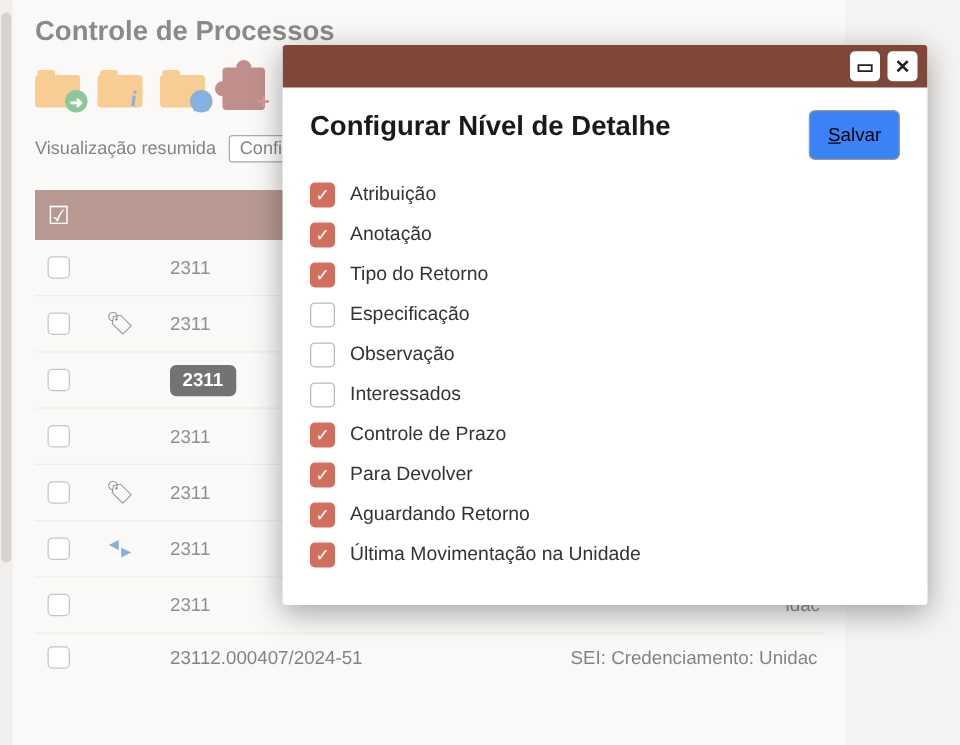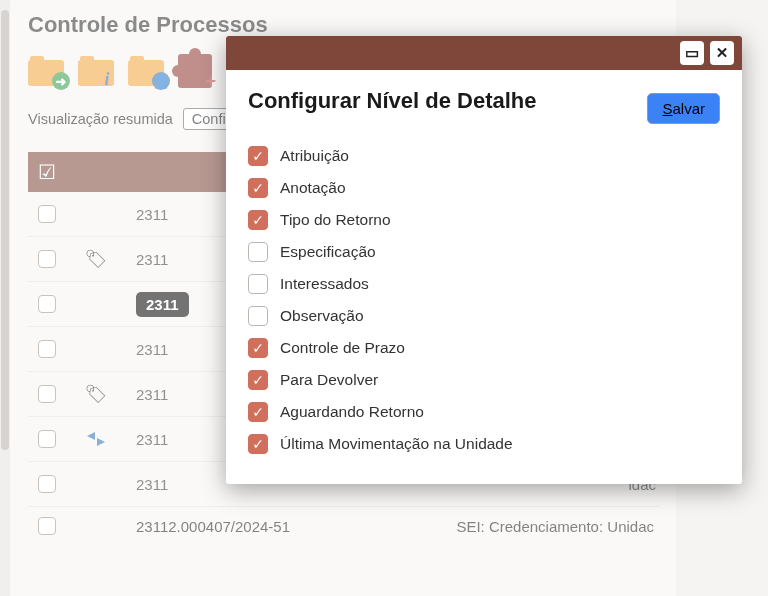--- a/index.html
+++ b/index.html
@@ -46,21 +46,21 @@
   .foot-row .right { margin-left:auto; padding-right:6px; }
 
   
   .overlay { position:absolute; left:0; top:0; right:0; bottom:0; background:rgba(255,255,255,0.45); }
 
   .modal { position:absolute; left:226px; top:36px; width:516px; background:#fff; border-radius:3px; box-shadow:0 6px 24px rgba(0,0,0,0.35); overflow:hidden; }
   .modal-titlebar { height:34px; background:#7f463a; display:flex; align-items:center; justify-content:flex-end; gap:6px; padding-right:8px; }
   .tb-btn { width:24px; height:24px; border-radius:4px; background:#fff; color:#222; display:flex; align-items:center; justify-content:center; font-weight:bold; font-size:15px; cursor:pointer; }
   .modal-inner { padding:18px 22px 30px 22px; }
   .modal h2 { font-size:22px; font-weight:700; margin-bottom:14px; }
-  .modal .top-row { display:flex;align-items:center; }
+  .modal .top-row { display:flex; }
   .modal .top-row .spacer { flex:1; }
   .save-btn { border:1px solid #999; border-radius:5px; padding:6px 14px; background:#3b82f6; font-size:15px; }
   .save-btn .u { text-decoration: underline; }
   .options { margin-top:18px; display:flex; flex-direction:column; gap:12px; }
   .opt { display:flex; align-items:center; gap:12px; font-size:15.5px; color:#333; }
   .opt .box { width:20px; height:20px; border:1.5px solid #bdb6b0; border-radius:4px; display:flex; align-items:center; justify-content:center; background:#fff; }
   .opt .box.checked { background:#cf6f5c; border-color:#cf6f5c; color:#fff; font-size:14px; }
 
   .arrows-icon { position:relative; width:18px; height:14px; }
   .arrows-icon:before, .arrows-icon:after { content:""; position:absolute; width:0; height:0; border-style:solid; }
@@ -190,25 +190,25 @@
           <div class="opt">
             <span class="box checked">✓</span>
             <span>Tipo do Retorno</span>
           </div>
           <div class="opt">
             <span class="box"></span>
             <span>Especificação</span>
           </div>
           <div class="opt">
             <span class="box"></span>
+            <span>Observação</span>
+          </div>
+          <div class="opt">
+            <span class="box"></span>
             <span>Interessados</span>
-          </div>
-          <div class="opt">
-            <span class="box"></span>
-            <span>Observação</span>
           </div>
           <div class="opt">
             <span class="box checked">✓</span>
             <span>Controle de Prazo</span>
           </div>
           <div class="opt">
             <span class="box checked">✓</span>
             <span>Para Devolver</span>
           </div>
           <div class="opt">

